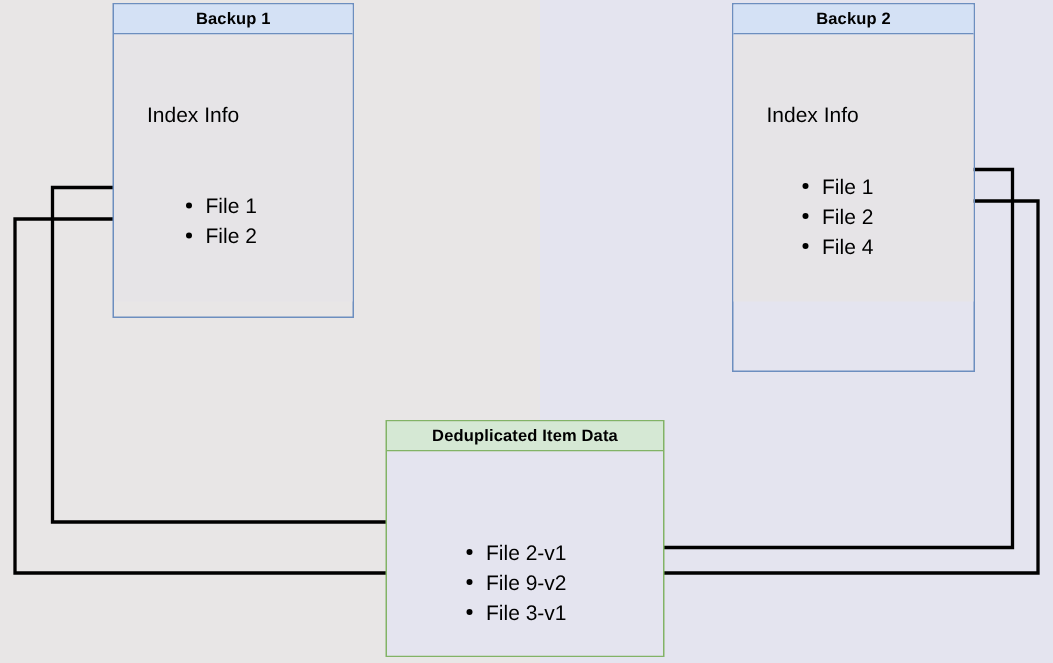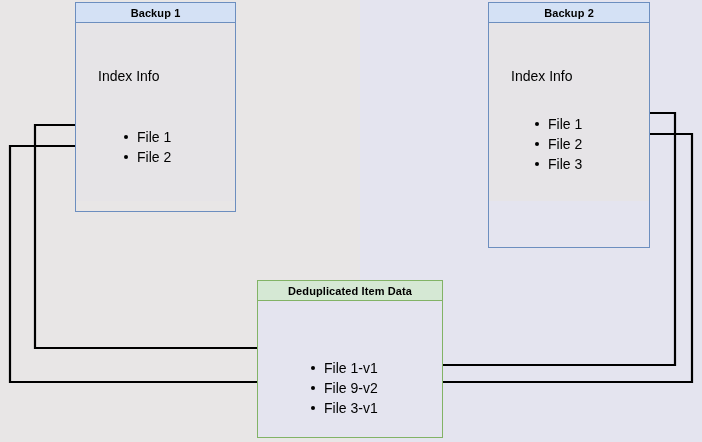--- a/index.html
+++ b/index.html
@@ -93,29 +93,29 @@
     </div>
   </div>
 
   <div class="box blue" style="left:488px;top:2px;width:162px;height:246px;">
     <div class="hdr">Backup 2</div>
     <div class="body" style="height:178px;">
       <div class="idx" style="left:22px;top:45px;">Index Info</div>
       <ul class="filelist" style="left:43px;top:91px;">
         <li>File 1</li>
         <li>File 2</li>
-        <li>File 3</li>
+        <li>File 4</li>
       </ul>
     </div>
   </div>
 
   <div class="box green" style="left:257px;top:280px;width:186px;height:158px;">
     <div class="hdr">Deduplicated Item Data</div>
     <div class="body" style="height:136px;">
       <ul class="filelist" style="left:50px;top:57px;">
-        <li>File 1-v1</li>
+        <li>File 2-v1</li>
         <li>File 9-v2</li>
         <li>File 3-v1</li>
       </ul>
     </div>
   </div>
 
 </div>
 
 </body></html>

